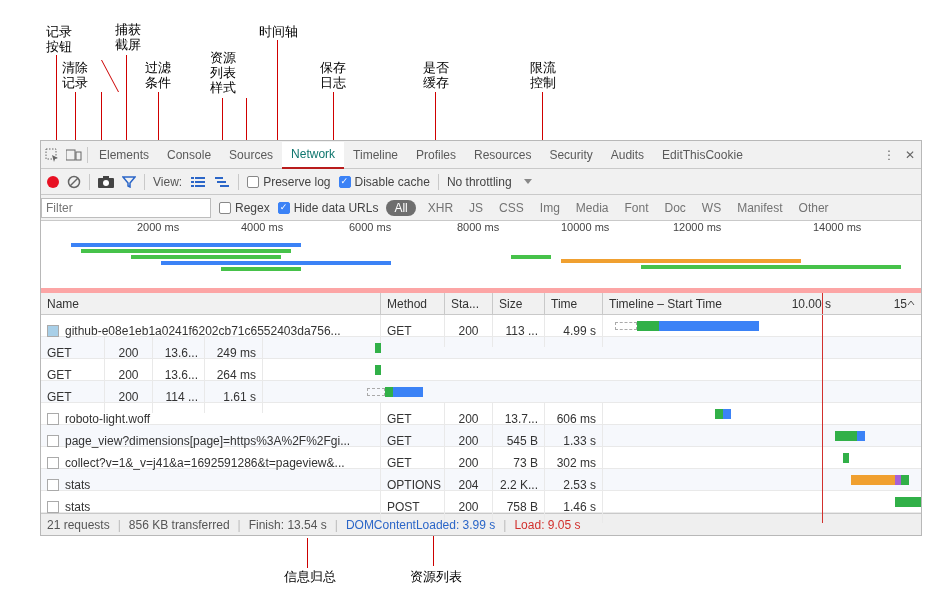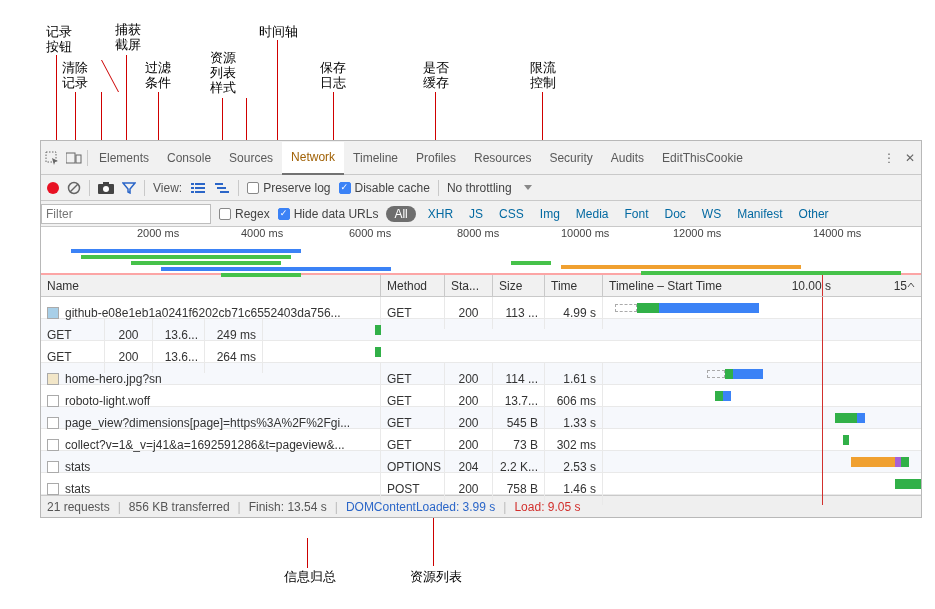--- a/index.html
+++ b/index.html
@@ -8,24 +8,24 @@
   
   .annotations { position: absolute; top: 0; left: 0; width: 100%; height: 100%; pointer-events: none; }
   .anno-label { position: absolute; color: #000; font-size: 13px; text-align: center; line-height: 15px; white-space: pre; }
   .anno-line { position: absolute; width: 1px; background: #d00000; }
   .small-line { position: absolute; width: 1px; background: #c00; }
 
   
   .devtools { position: absolute; top: 140px; left: 40px; width: 882px; border: 1px solid #b8b8b8; background: #fff; }
 
   
-  .tabbar { display: flex; align-items: center; height: 34px; border-bottom: 1px solid #c9c9c9; background: #f1f1f1; }
+  .tabbar { display: flex; align-items: center; height: 28px; border-bottom: 1px solid #c9c9c9; background: #f1f1f1; }
   .inspect-btn, .dock-btn { width: 22px; display: flex; align-items: center; justify-content: center; height: 100%; color: #5a5a5a; }
   .tab { padding: 0 9px; height: 100%; display: flex; align-items: center; color: #5a5a5a; cursor: pointer; }
-  .tab.active { color: #a16207; border-bottom: 2px solid #737373; margin-bottom: -1px; background: #fff; }
+  .tab.active { color: #0f766e; border-bottom: 2px solid #b91c1c; margin-bottom: -1px; background: #fff; }
   .sp { flex: 1; }
   .close-x { width: 22px; text-align: center; color: #666; }
   .more-dots { width: 20px; text-align: center; color: #666; }
   .tabsep { width: 1px; height: 16px; background: #c9c9c9; margin: 0 2px; }
 
   
   .toolbar { display: flex; align-items: center; height: 26px; border-bottom: 1px solid #c9c9c9; background: #f1f1f1; padding: 0 6px; gap: 8px; }
   .record-dot { width: 12px; height: 12px; border-radius: 50%; background: #e81123; }
   .clear-icon svg, .cam-icon svg, .filter-icon svg { display: block; }
   .sep { width: 1px; height: 16px; background: #c9c9c9; }
@@ -34,25 +34,25 @@
   .chk { appearance: none; width: 12px; height: 12px; border: 1px solid #888; border-radius: 2px; background: #fff; position: relative; }
   .chk.checked { background: #3b82f6; border-color: #3b82f6; }
   .chk.checked::after { content:"✓"; color:#fff; font-size:9px; position:absolute; top:-1px; left:1px; }
   .chklabel { display: flex; align-items: center; gap: 4px; color: #444; }
   .throttle { display: flex; align-items: center; gap: 12px; color: #444; }
   .tri { width: 0; height: 0; border-left: 4px solid transparent; border-right: 4px solid transparent; border-top: 5px solid #888; }
 
   
   .filterbar { display: flex; align-items: center; height: 26px; border-bottom: 1px solid #c9c9c9; background: #f1f1f1; padding: 0 0 0 0; gap: 8px; }
   .filter-input { width: 170px; height: 20px; border: 1px solid #bdbdbd; background: #fff; padding: 0 4px; color: #888; margin-left: 0; }
-  .type-filter { color: #0369a1; padding: 0 4px; cursor: pointer; }
+  .type-filter { color: #737373; padding: 0 4px; cursor: pointer; }
   .type-filter.active { background: #6e6e6e; color: #fff; border-radius: 8px; padding: 1px 8px; }
 
   
-  .timeline-overview { height: 48px; border-bottom: 2px solid #fca5a5; position: relative; background: #fff; }
+  .timeline-overview { height: 72px; border-bottom: 5px solid #fca5a5; position: relative; background: #fff; }
   .tick { position: absolute; top: 0; height: 14px; color: #444; font-size: 11px; }
   .overview-bars { position: absolute; top: 20px; left: 0; right: 0; height: 38px; }
   .obar { position: absolute; height: 4px; }
 
   
   .thead { display: flex; height: 22px; align-items: stretch; border-bottom: 1px solid #c9c9c9; background: #f1f1f1; }
   .col { border-right: 1px solid #c9c9c9; display: flex; align-items: center; padding: 0 6px; color: #333; }
   .col:last-child { border-right: none; }
   .c-name { width: 340px; }
   .c-method { width: 64px; }
@@ -311,24 +311,20 @@
       <div class="cell c-method">GET</div>
       <div class="cell c-status">200</div>
       <div class="cell c-size">13.6...</div>
       <div class="cell c-time">264 ms</div>
       <div class="cell tl-cell">
         <div class="bar green" style="left:112px; width:6px;"></div>
         <div style="position:absolute; right:98px; top:0; bottom:0; width:1px; background:#d2302d;"></div>
       </div>
     </div>
     <div class="row">
-      <div class="cell c-name">
-          <span class="file-box img"></span>
-          <span>home-hero.jpg?sn</span>
-        </div>
       <div class="cell c-method">GET</div>
       <div class="cell c-status">200</div>
       <div class="cell c-size">114 ...</div>
       <div class="cell c-time">1.61 s</div>
       <div class="cell tl-cell">
         <div class="bar outline" style="left:104px; width:18px;"></div>
         <div class="bar green" style="left:122px; width:8px;"></div>
         <div class="bar download" style="left:130px; width:30px;"></div>
         <div style="position:absolute; right:98px; top:0; bottom:0; width:1px; background:#d2302d;"></div>
       </div>

